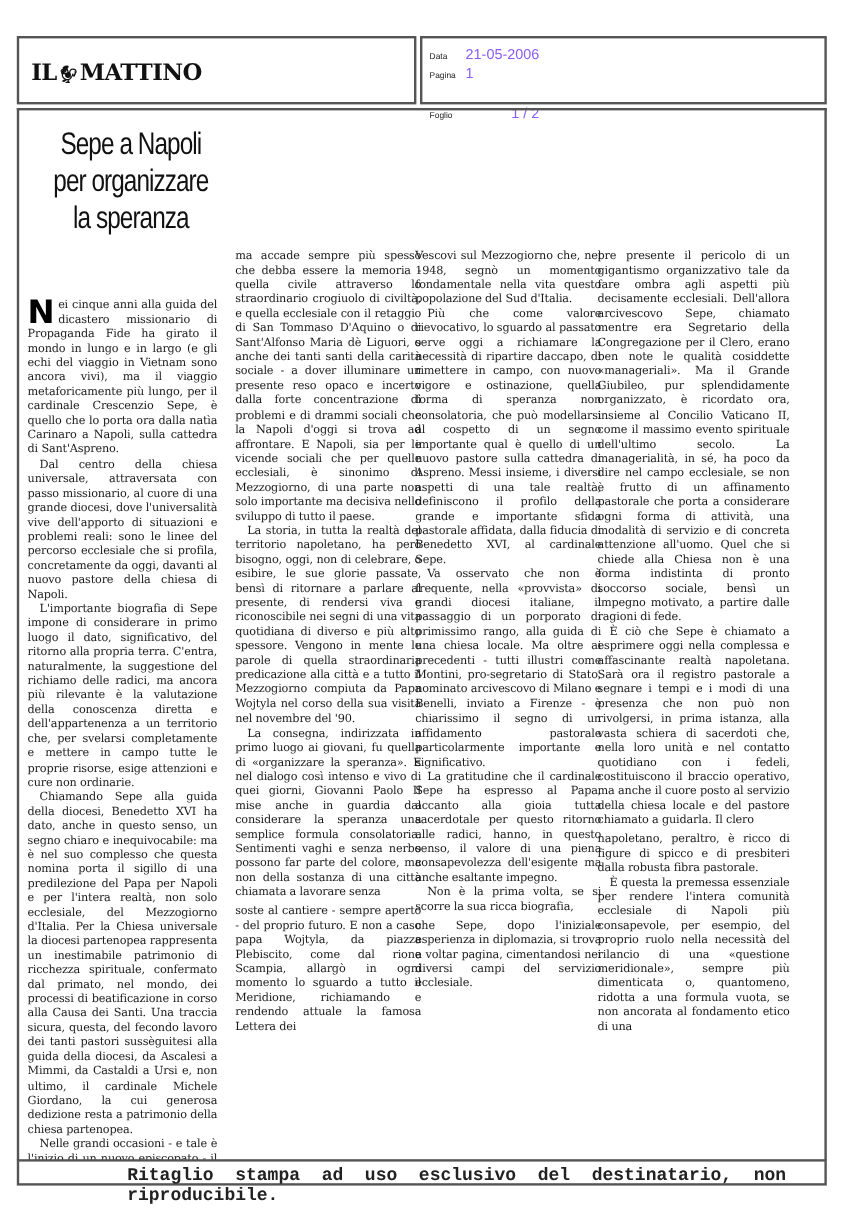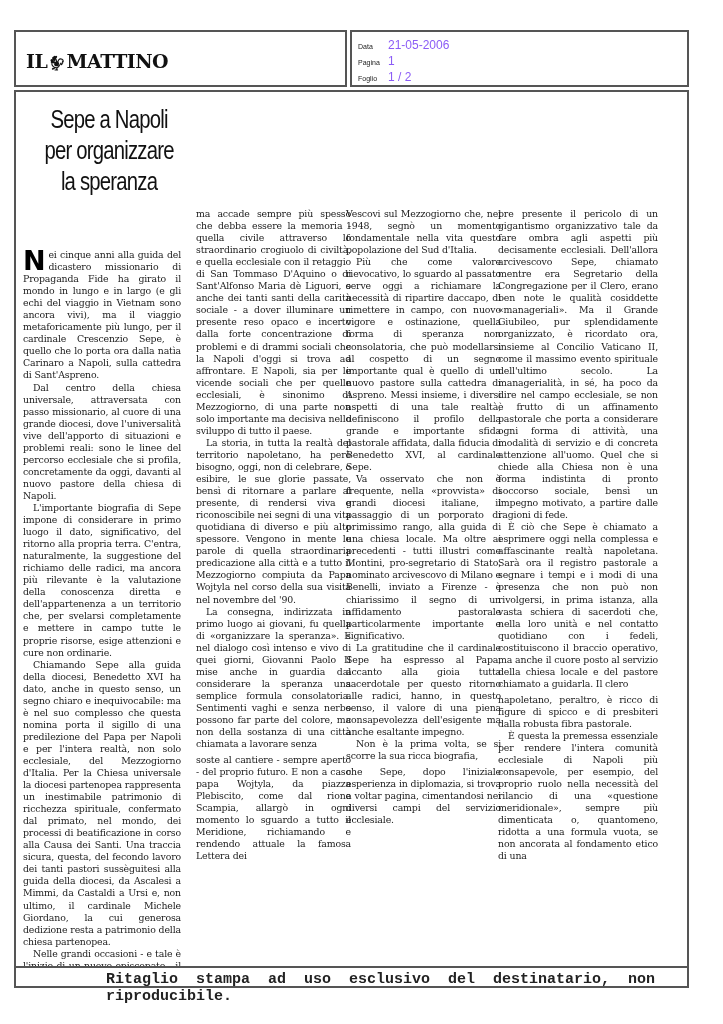--- a/index.html
+++ b/index.html
@@ -56,21 +56,21 @@
 
 <div class="meta-box" style="width:339px;">
   <div class="meta-row" style="top:6px;">
     <span class="meta-label">Data</span>
     <span class="meta-value">21-05-2006</span>
   </div>
   <div class="meta-row" style="top:22px;">
     <span class="meta-label">Pagina</span>
     <span class="meta-value">1</span>
   </div>
-  <div class="meta-row" style="top:38px;">
+  <div class="meta-row" style="top:55px;gap:38px;">
     <span class="meta-label">Foglio</span>
     <span class="meta-value">1 / 2</span>
   </div>
 </div>
 
 <div class="article-box" style="width:675px;">
   <div class="headline">
     <div>Sepe a Napoli</div>
     <div>per organizzare</div>
     <div>la speranza</div>

